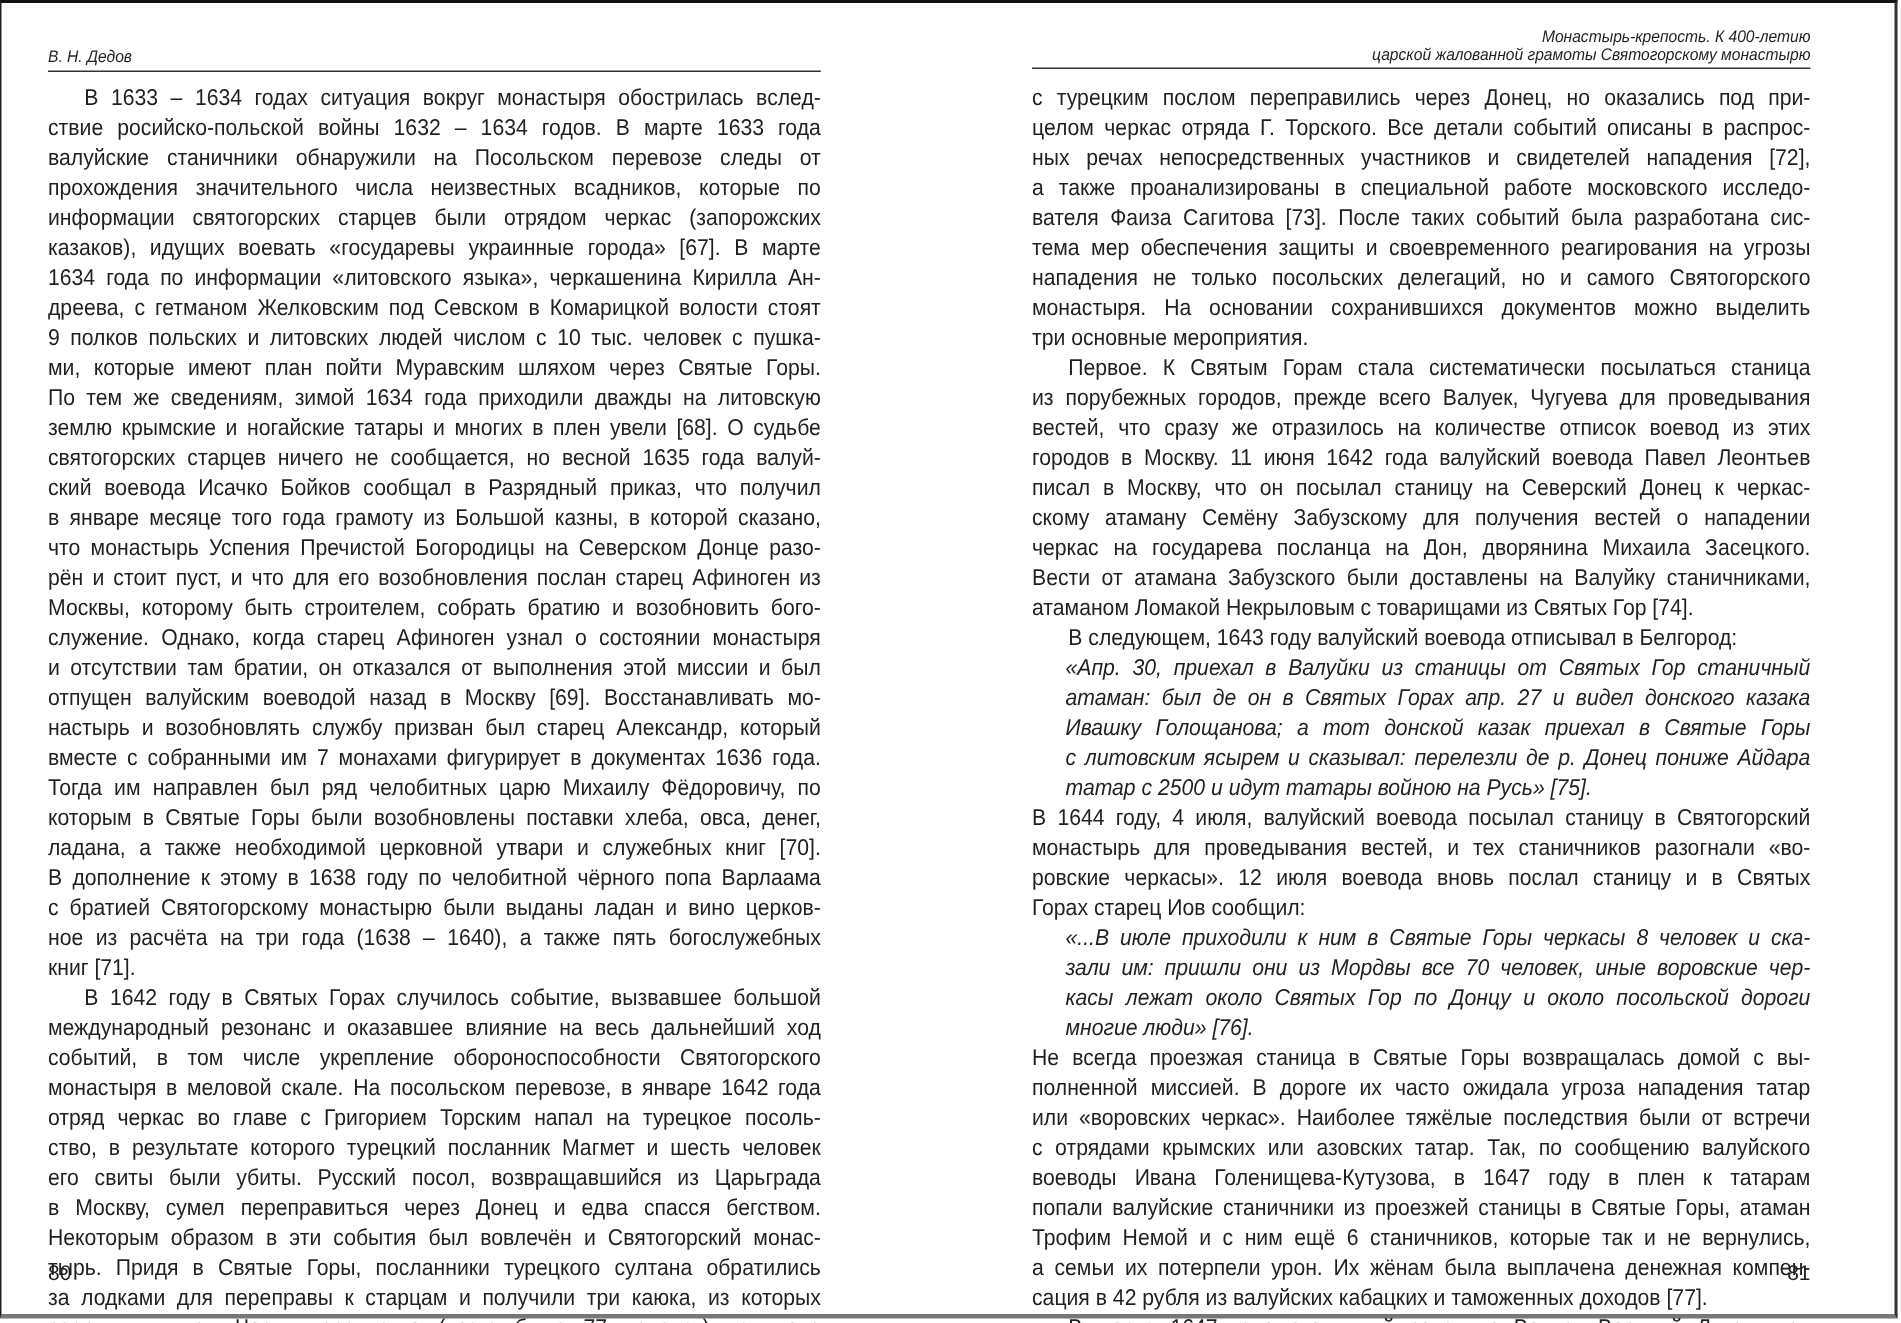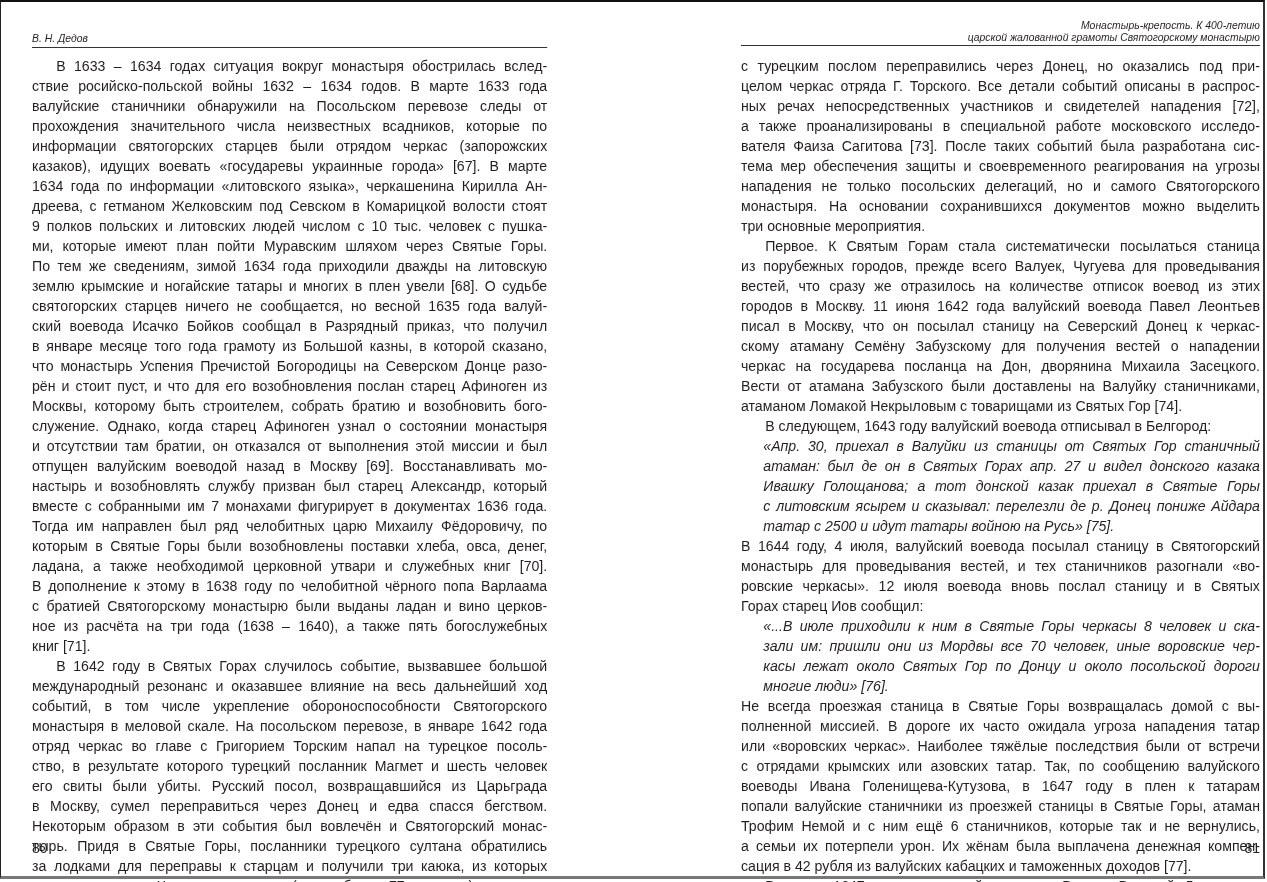--- a/index.html
+++ b/index.html
@@ -7,21 +7,21 @@
     width: 1267px; height: 882px; position: relative; overflow: hidden;
     font-family: "Liberation Sans", sans-serif; color: #231f20;
   }
   .frame {
     position: absolute; left: 0; top: 0; width: 1265px; height: 879px;
     border-top: 2px solid #111; border-left: 1px solid #222; border-right: 2px solid #333;
     border-bottom: 3px solid #777; box-sizing: border-box;
   }
   .page { position: absolute; top: 0; height: 882px; }
   .page.left { left: 32px; width: 515px; }
-  .page.right { left: 741px; width: 519px; }
+  .page.right { left: 688px; width: 519px; }
   .running-head {
     font-style: italic; font-size: 11.2px; line-height: 11.5px;
     border-bottom: 1px solid #333; padding-bottom: 2px;
     transform: scaleX(0.93); transform-origin: left top; width: 107.5%;
   }
   .page.left .running-head { position: absolute; top: 33px; left: 0; width: 554px; }
   .page.right .running-head { position: absolute; top: 20px; left: 0; width: 558px; text-align: right; }
   .running-head div { white-space: nowrap; }
   .body-text {
     position: absolute; top: 56px; left: 0;

